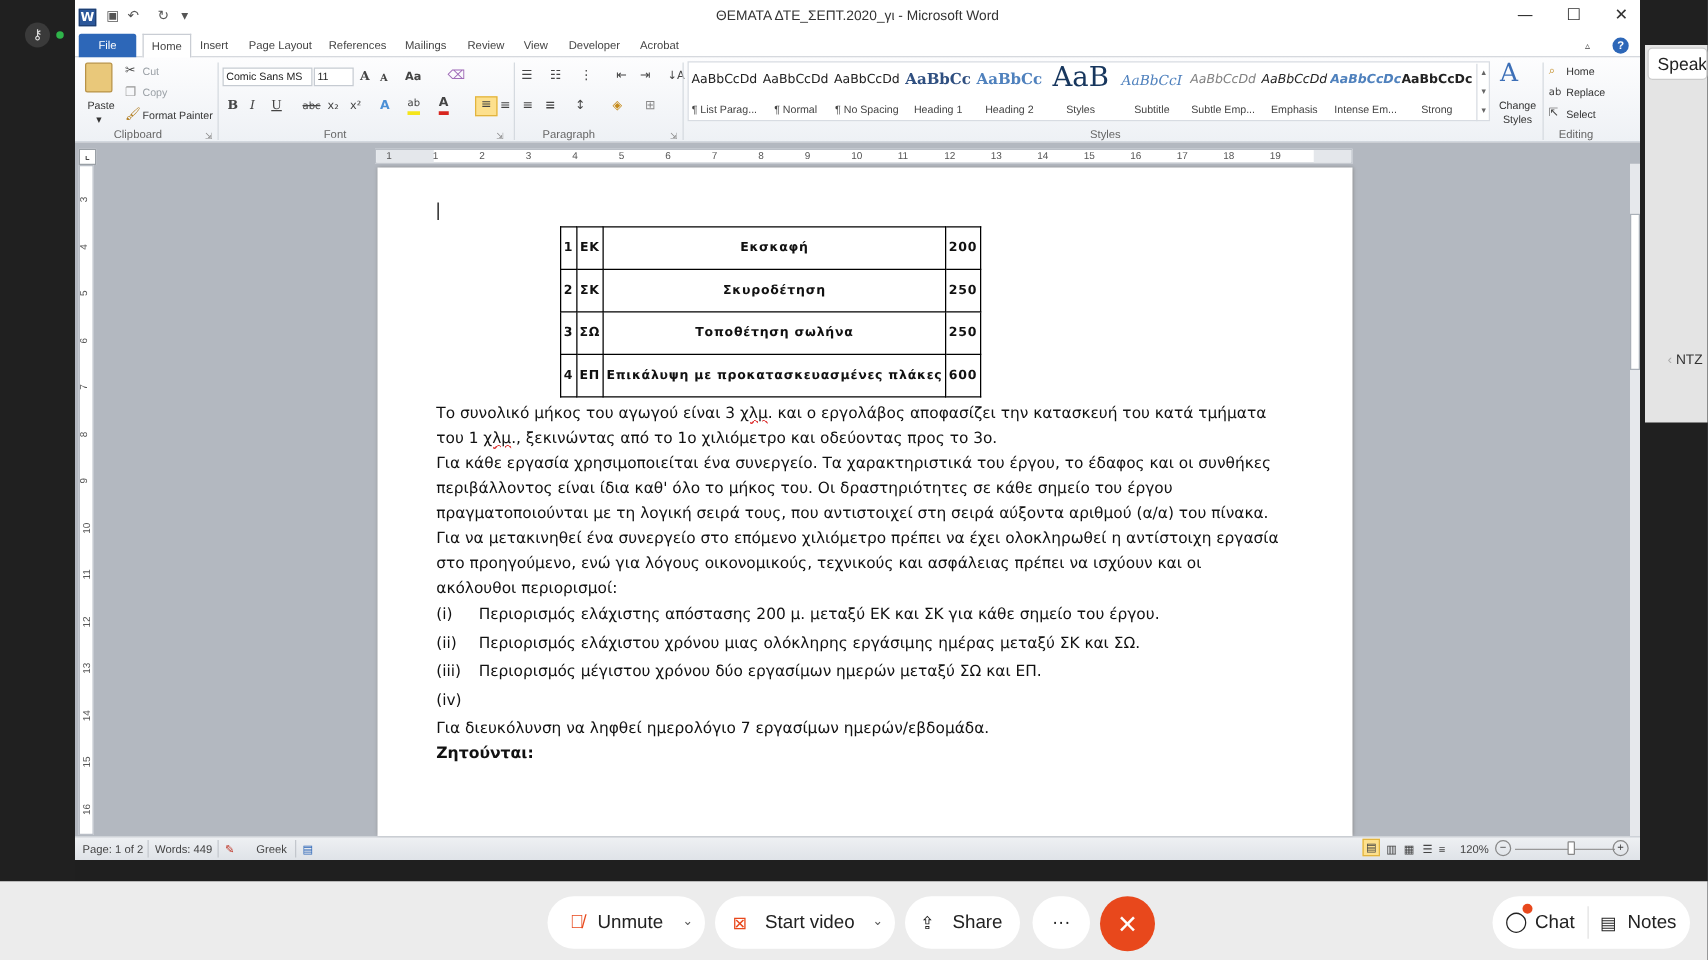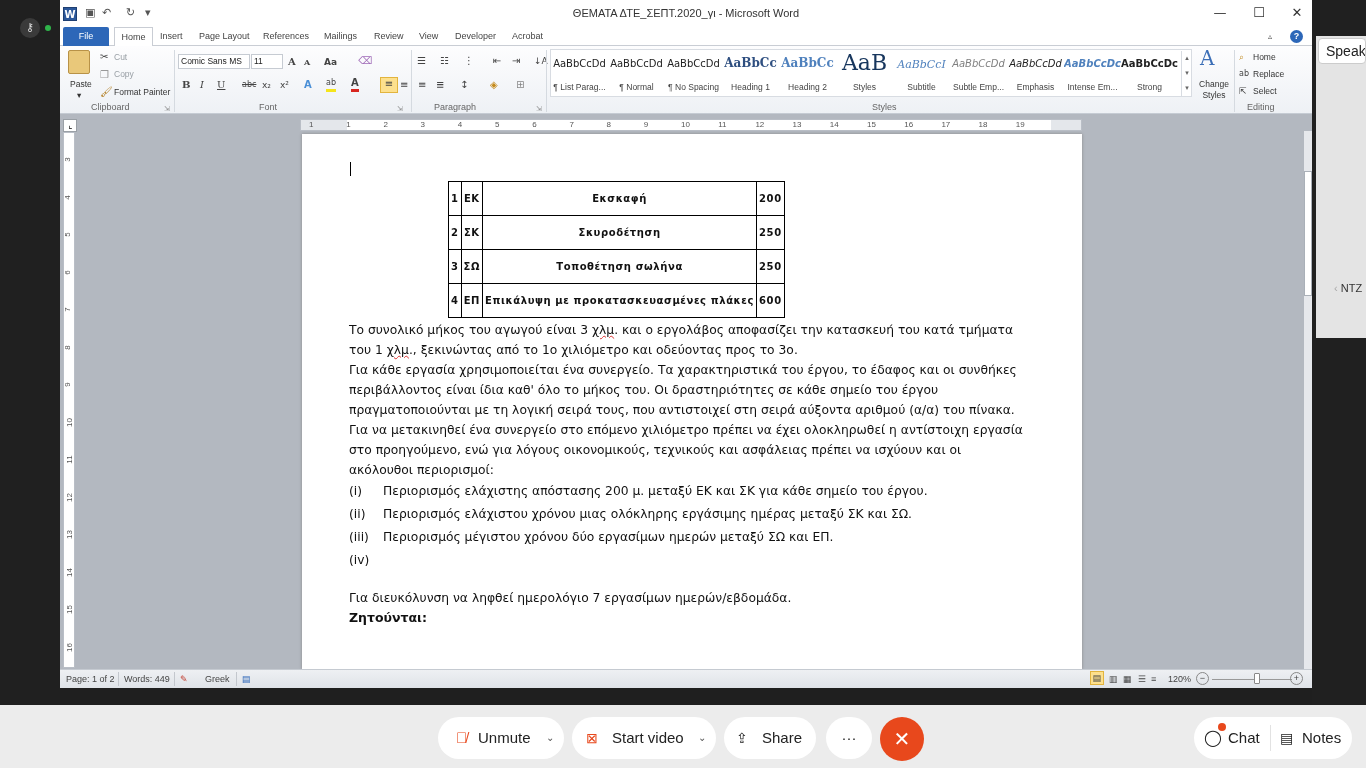--- a/index.html
+++ b/index.html
@@ -256,21 +256,21 @@
           <span class="list-num">(ii)</span>
           <span class="list-txt">Περιορισμός ελάχιστου χρόνου μιας ολόκληρης εργάσιμης ημέρας μεταξύ ΣΚ και ΣΩ.</span>
         </div>
         <div class="list-row">
           <span class="list-num">(iii)</span>
           <span class="list-txt">Περιορισμός μέγιστου χρόνου δύο εργασίμων ημερών μεταξύ ΣΩ και ΕΠ.</span>
         </div>
         <div class="list-row">
           <span class="list-num">(iv)</span>
         </div>
-        <div class="para" style="margin-top:16px">Για διευκόλυνση να ληφθεί ημερολόγιο 7 εργασίμων ημερών/εβδομάδα.</div>
+        <div class="para" style="margin-top:0">Για διευκόλυνση να ληφθεί ημερολόγιο 7 εργασίμων ημερών/εβδομάδα.</div>
         <div class="para heading">Ζητούνται:</div>
       </div>
     </div>
   </div>
 
   <div id="rulercorner" class="abs">⌞</div>
   <div id="rulerh" class="abs">
       <div style="position: absolute; left: 0px; top: 0px; width: 46px; height: 10px; background: rgb(228, 231, 235);"></div>
       <div style="position: absolute; right: 0px; top: 0px; width: 30px; height: 10px; background: rgb(228, 231, 235);"></div>
       <span style="position: absolute; top: 0px; line-height: 10px; left: 8px;">1</span>

